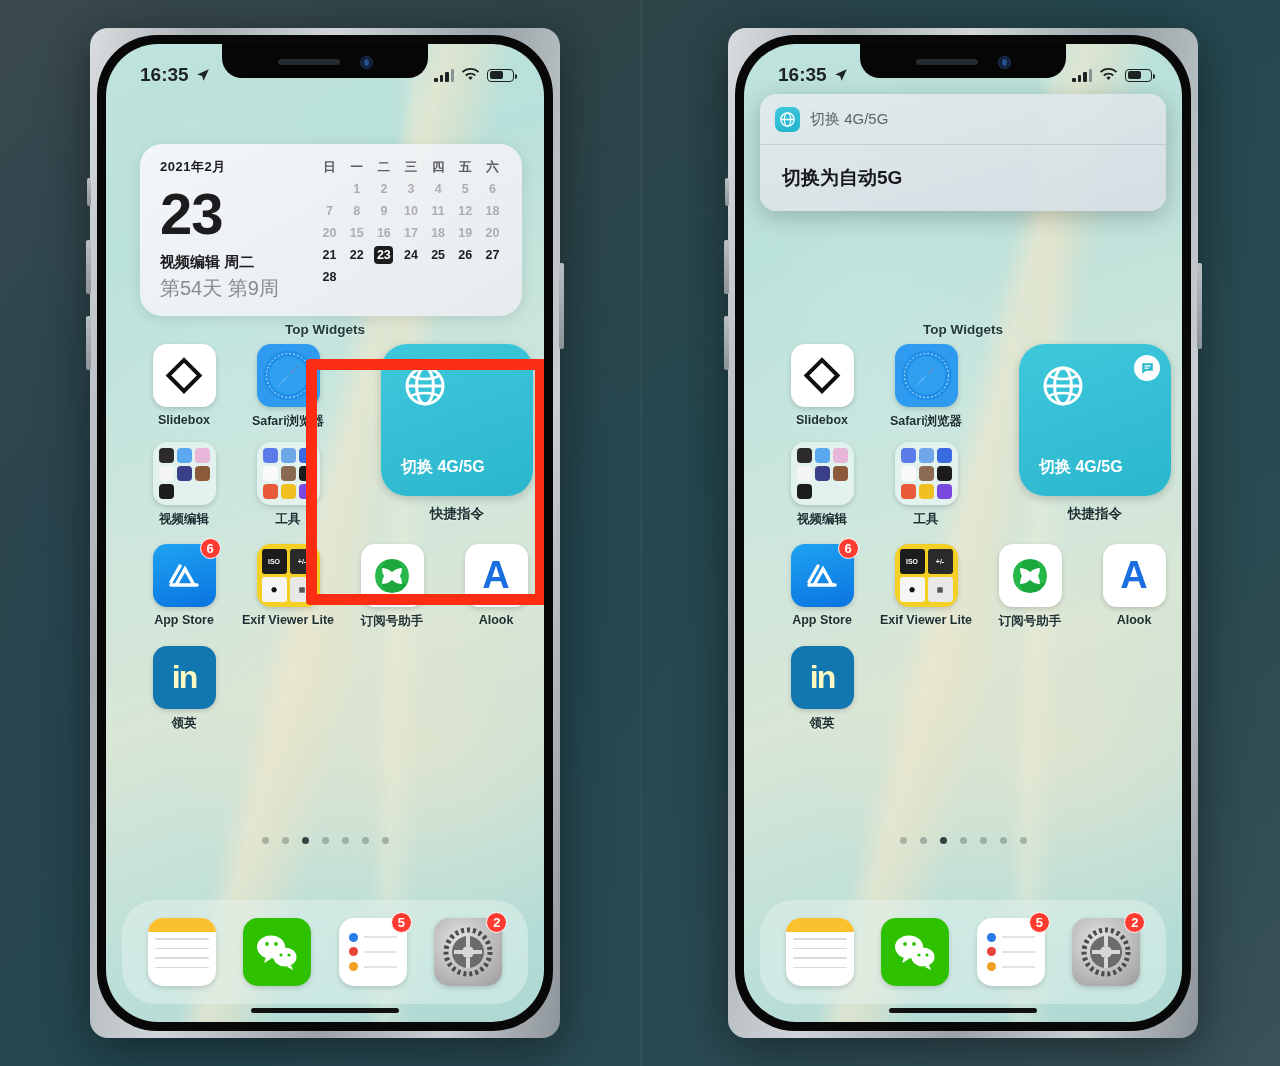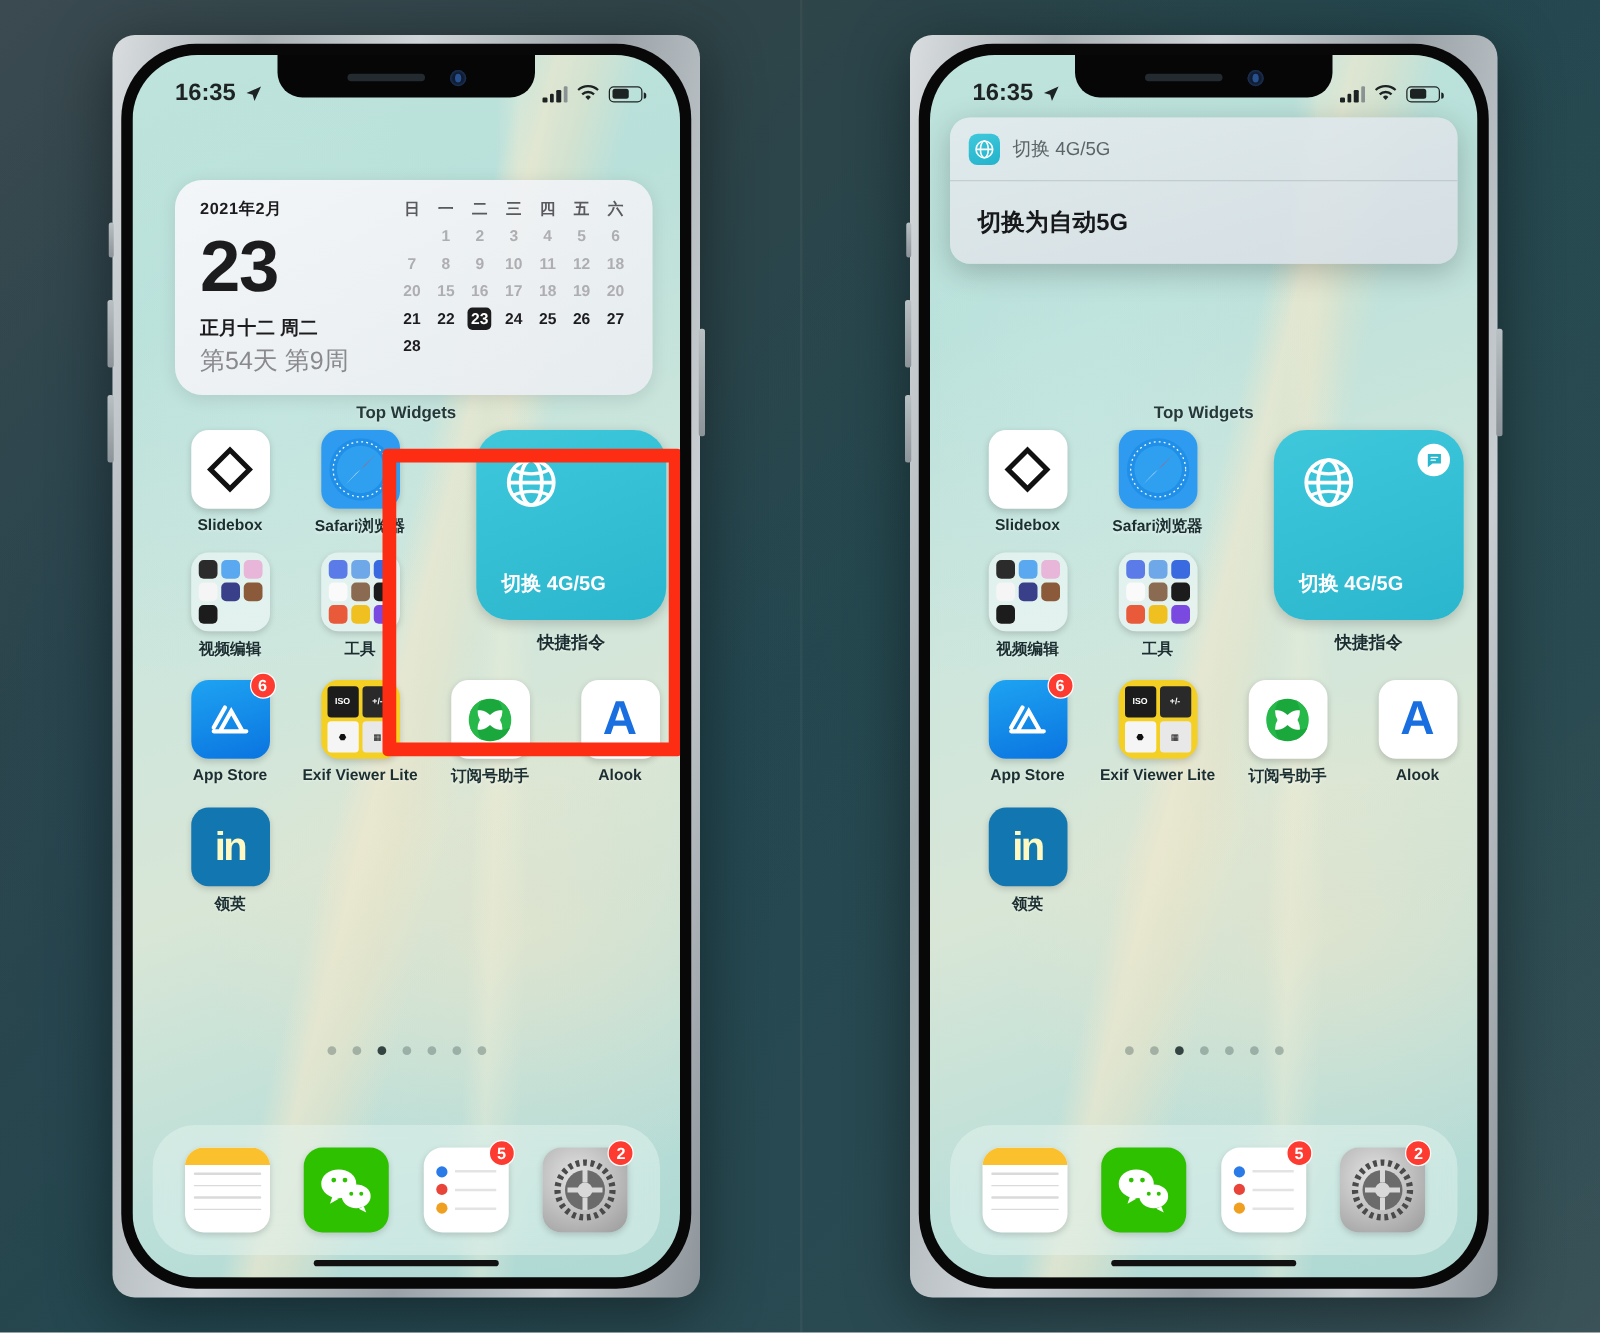--- a/index.html
+++ b/index.html
@@ -295,21 +295,21 @@
           <span class="batt">
               <i></i>
             </span>
         </div>
       </div>
 
       <div class="cal-widget">
         <div class="cal-left">
           <div class="cal-ym">2021年2月</div>
           <div class="cal-big">23</div>
-          <div class="cal-lunar">正月十二 周二</div>
+          <div class="cal-lunar">视频编辑 周二</div>
           <div class="cal-meta">第54天 第9周</div>
         </div>
         <div class="cal-right">
           <div class="cal-grid" id="cal-grid">
               <div class="hdr">日</div>
               <div class="hdr">一</div>
               <div class="hdr">二</div>
               <div class="hdr">三</div>
               <div class="hdr">四</div>
               <div class="hdr">五</div>

